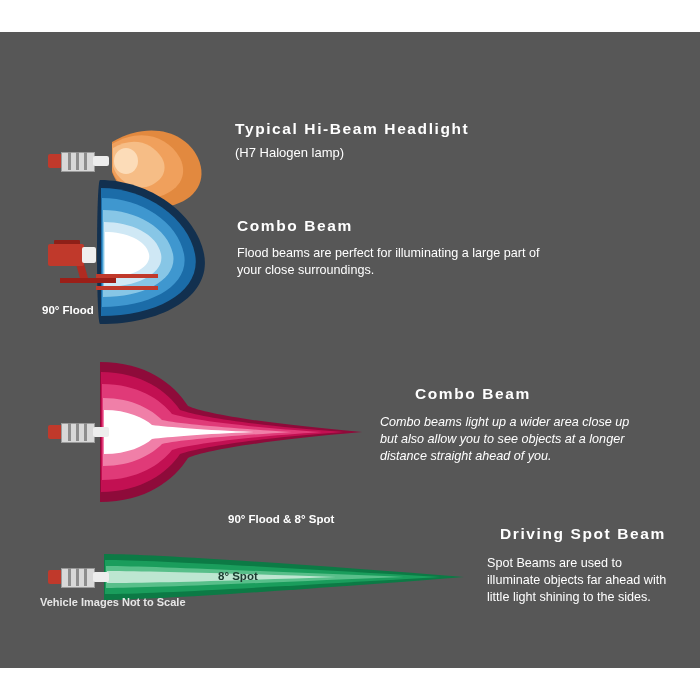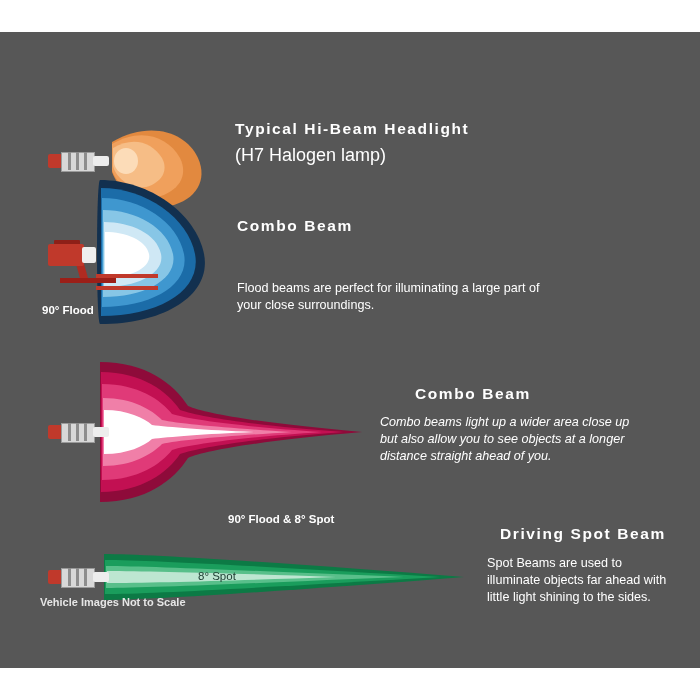--- a/index.html
+++ b/index.html
@@ -41,36 +41,37 @@
   .body-text {
     position: absolute;
     color: #ffffff;
     font-size: 12.6px;
     line-height: 17px;
     font-weight: normal;
   }
   .sub-label {
     position: absolute;
     color: #ffffff;
-    font-size: 18px;
+    font-size: 13px;
     font-weight: normal;
   }
   .badge {
     position: absolute;
     color: #ffffff;
     font-size: 11.5px;
     font-weight: bold;
     white-space: nowrap;
   }
   .badge-dark {
     position: absolute;
     color: #1c3b30;
     font-size: 11.5px;
-    font-weight: normal;
-    white-space: nowrap;
+    font-weight: bold;
+    white-space: nowrap;
+    margin-left: 20px;
   }
   .footnote {
     position: absolute;
     color: #e6e6e6;
     font-size: 11px;
     font-weight: bold;
     white-space: nowrap;
   }
 
   
@@ -179,21 +180,21 @@
 
     <div class="bar-lamp" style="left:48px; top:208px;">
       <div class="lamp-top"></div>
       <div class="lamp-body"></div>
       <div class="lamp-lens"></div>
     </div>
 
     <div class="badge" style="left:42px; top:272px;">90° Flood</div>
 
     <div class="title" style="left:237px; top:185px;">Combo Beam</div>
-    <div class="body-text" style="left:237px; top:213px; width:330px;margin-top:35px;">Flood beams are perfect for illuminating a large part of your close surroundings.</div>
+    <div class="body-text" style="left:237px; top:213px; width:330px;">Flood beams are perfect for illuminating a large part of your close surroundings.</div>
 
     <svg class="beam" width="700" height="636">
       <path d="M100,330 C146,330 174,352 188,374 C206,382 268,392 362,400 C268,408 206,418 188,426
                C174,448 146,470 100,470 Z" fill="#8e0b3a"></path>
       <path d="M101,340 C142,340 168,360 180,378 C200,385 258,394 344,400 C258,406 200,415 180,422
                C168,440 142,460 101,460 Z" fill="#c21052"></path>
       <path d="M102,352 C138,352 161,368 172,382 C192,388 246,395 322,400 C246,405 192,412 172,418
                C161,432 138,448 102,448 Z" fill="#e03a78"></path>
       <path d="M103,366 C133,366 152,378 162,388 C180,392 228,396 292,400 C228,404 180,408 162,412
                C152,422 133,434 103,434 Z" fill="#f07fa8"></path>

